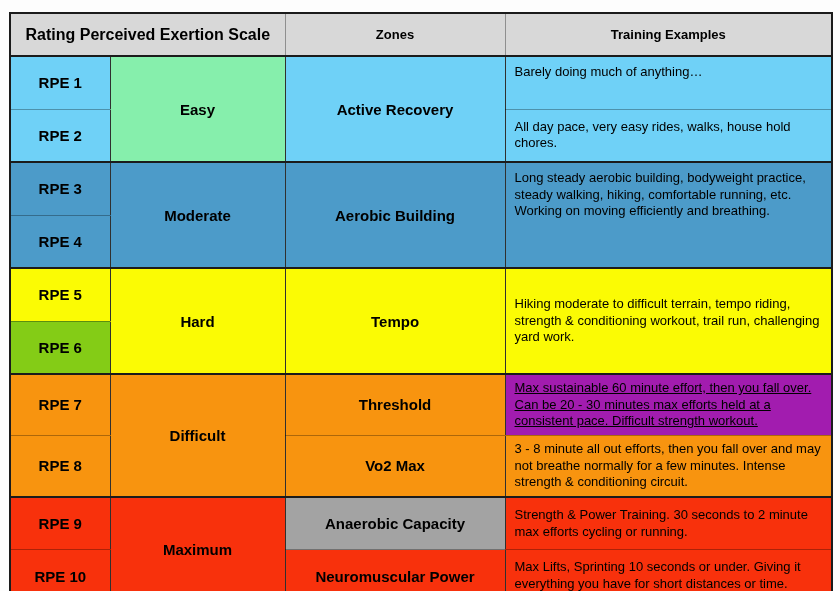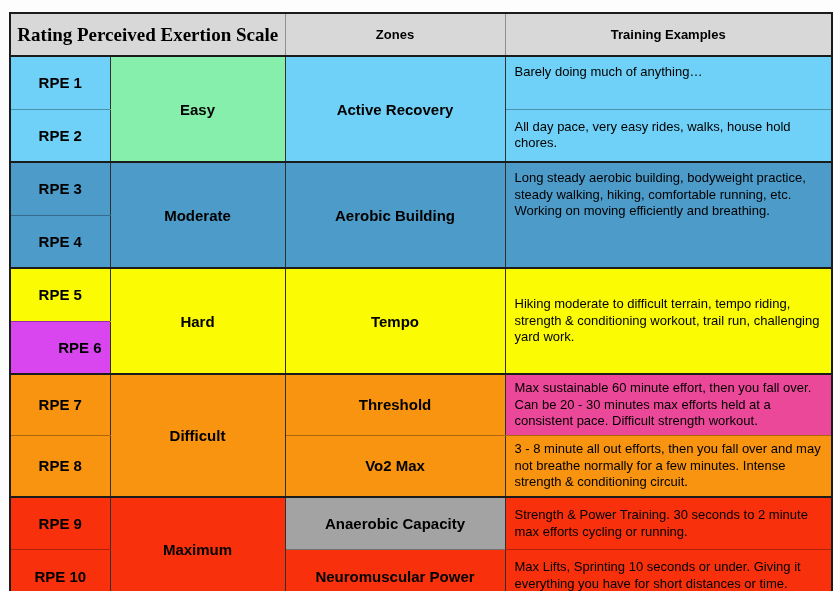--- a/index.html
+++ b/index.html
@@ -39,21 +39,21 @@
   th {
     background: #d8d8d8;
     font-weight: bold;
     text-align: center;
     vertical-align: middle;
     border-bottom: 2px solid #1b1b1b;
     border-left: 1px solid #8f8f8f;
     padding: 0 4px;
   }
   th:first-child { border-left: none; }
-  th.h-scale { font-size: 19px; font-family: Liberation Serif, serif; }
+  th.h-scale { font-size: 16px; }
   th.h-zones, th.h-ex { font-size: 13px; }
 
   td {
     vertical-align: middle;
     padding: 8px;
   }
   
   td.col-sep-l { border-left: 1px solid #30302f; }
 
   
@@ -121,28 +121,28 @@
         <td class="rpe-label" style="background-color: rgb(76, 155, 201);">RPE 4</td>
       </tr>
 
       <tr class="band-start">
         <td class="rpe-label sub-div" style="background-color: rgb(251, 251, 4);">RPE 5</td>
         <td class="intensity col-sep-l" rowspan="2" style="background-color: rgb(251, 251, 4);">Hard</td>
         <td class="zone col-sep-l" rowspan="2" style="background-color: rgb(251, 251, 4);">Tempo</td>
         <td class="example col-sep-l" rowspan="2" style="background-color: rgb(251, 251, 4); margin-left: 28px;">Hiking moderate to difficult terrain, tempo riding, strength &amp; conditioning workout, trail run, challenging yard work.</td>
       </tr>
       <tr>
-        <td class="rpe-label" style="background-color: #d946ef; text-align: right;">RPE 6</td>
+        <td class="rpe-label" style="background-color: #84cc16;">RPE 6</td>
       </tr>
 
       <tr class="band-start">
         <td class="rpe-label sub-div" style="background-color: rgb(248, 148, 15);">RPE 7</td>
         <td class="intensity col-sep-l" rowspan="2" style="background-color: rgb(248, 148, 15);">Difficult</td>
         <td class="zone col-sep-l sub-div" style="background-color: rgb(248, 148, 15);">Threshold</td>
-        <td class="example col-sep-l sub-div" style="background-color: #ec4899;">Max sustainable 60 minute effort, then you fall over. Can be 20 - 30 minutes max efforts held at a consistent pace. Difficult strength workout.</td>
+        <td class="example col-sep-l sub-div" style="background-color: #a21caf; text-decoration: underline;">Max sustainable 60 minute effort, then you fall over. Can be 20 - 30 minutes max efforts held at a consistent pace. Difficult strength workout.</td>
       </tr>
       <tr>
         <td class="rpe-label" style="background-color: rgb(248, 148, 15);">RPE 8</td>
         <td class="zone col-sep-l" style="background-color: rgb(248, 148, 15);">Vo2 Max</td>
         <td class="example col-sep-l" style="background-color: rgb(248, 148, 15);">3 - 8 minute all out efforts, then you fall over and may not breathe normally for a few minutes. Intense strength &amp; conditioning circuit.</td>
       </tr>
 
       <tr class="band-start">
         <td class="rpe-label sub-div" style="background-color: rgb(248, 49, 12);">RPE 9</td>
         <td class="intensity col-sep-l" rowspan="2" style="background-color: rgb(248, 49, 12);">Maximum</td>

